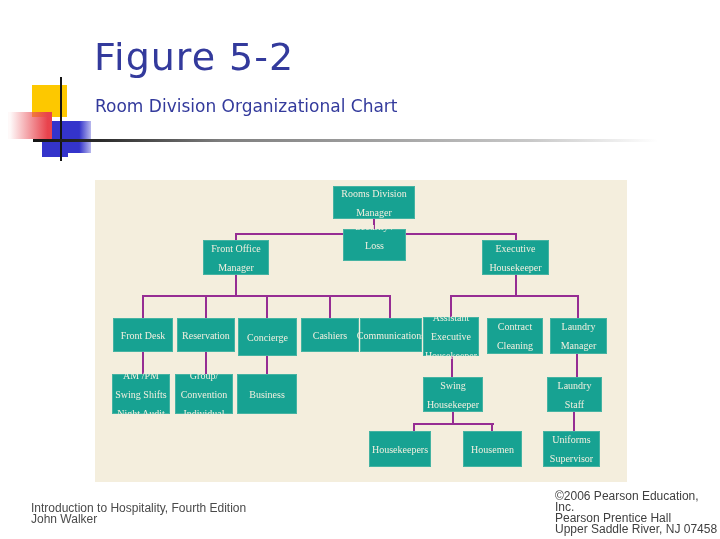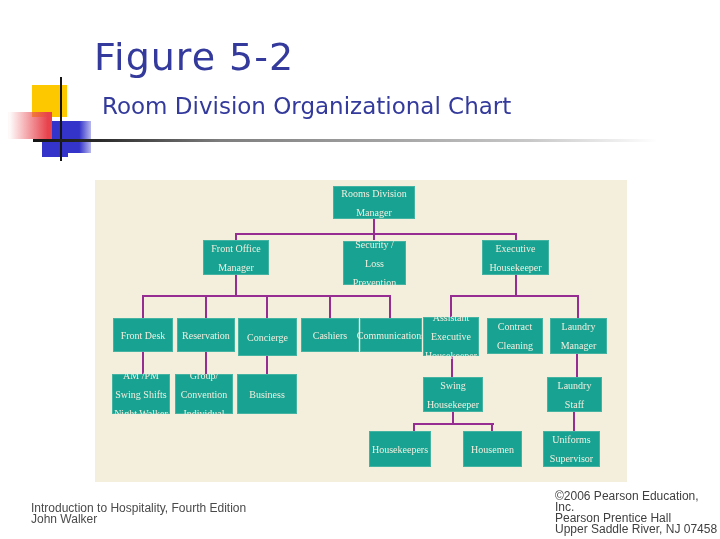--- a/index.html
+++ b/index.html
@@ -14,21 +14,21 @@
              background:linear-gradient(to right, var(--deco-blue) 70%, rgba(52,52,203,0.35));}
   .deco-blue-notch{left:42px;top:141px;width:26px;height:16px;background:var(--deco-blue);}
   .deco-vline{left:60px;top:77px;width:2px;height:84px;background:#151515;}
   .divider{position:absolute;left:33px;top:139px;width:672px;height:3px;
            background:linear-gradient(to right,#141414 0%,#2b2b2b 10%,#7e7e7e 28%,
                        #a2a2a2 52%,#c8c8c8 74%,rgba(255,255,255,0) 93%);}
   
   .title{position:absolute;left:94px;top:34px;font-family:"DejaVu Sans",sans-serif;
          font-size:38px;line-height:46px;color:var(--title-color);letter-spacing:1px;}
   .subtitle{position:absolute;left:95px;top:92px;font-family:"DejaVu Sans",sans-serif;
-            font-size:23px;line-height:28px;color:var(--title-color);margin-left:7px;}
+            font-size:17px;line-height:28px;color:var(--title-color);}
   
   .panel{position:absolute;left:95px;top:180px;width:532px;height:302px;background:var(--panel-bg);}
   .node{position:absolute;box-sizing:border-box;display:flex;flex-direction:column;
         align-items:center;justify-content:center;text-align:center;
         background:var(--node-fill);border:1px solid var(--node-border);
         color:var(--node-text);font-family:"Liberation Serif",serif;
         font-size:10px;line-height:9px;gap:10px;}
   .node span{display:block;white-space:nowrap;}
   .conn{position:absolute;background:var(--conn-color);}
   
@@ -79,21 +79,21 @@
       <div class="conn" style="left: 396px; top: 243px; width: 2px; height: 9px;"></div>
       <div class="conn" style="left: 478px; top: 232px; width: 2px; height: 20px;"></div>
       <div class="node" style="left: 238px; top: 6px; width: 82px; height: 33px;">
         <span>Rooms Division</span>
         <span>Manager</span>
       </div>
       <div class="node" style="left: 108px; top: 60px; width: 66px; height: 35px;">
         <span>Front Office</span>
         <span>Manager</span>
       </div>
-      <div class="node" style="left: 248px; top: 61px; width: 63px; height: 44px; font-family: Liberation Serif, serif;">
+      <div class="node" style="left: 248px; top: 49px; width: 63px; height: 32px; font-family: Liberation Serif, serif;">
         <span>Security /</span>
         <span>Loss</span>
         <span>Prevention</span>
       </div>
       <div class="node" style="left: 387px; top: 60px; width: 67px; height: 35px;">
         <span>Executive</span>
         <span>Housekeeper</span>
       </div>
       <div class="node" style="left: 18px; top: 138px; width: 60px; height: 34px;">
         <span>Front Desk</span>
@@ -119,21 +119,21 @@
         <span>Contract</span>
         <span>Cleaning</span>
       </div>
       <div class="node" style="left: 455px; top: 138px; width: 57px; height: 36px;">
         <span>Laundry</span>
         <span>Manager</span>
       </div>
       <div class="node" style="left: 17px; top: 194px; width: 58px; height: 40px;">
         <span>AM /PM</span>
         <span>Swing Shifts</span>
-        <span>Night Walker</span>
+        <span>Night Audit</span>
       </div>
       <div class="node" style="left: 80px; top: 194px; width: 58px; height: 40px;">
         <span>Group/</span>
         <span>Convention</span>
         <span>Individual</span>
       </div>
       <div class="node" style="left: 142px; top: 194px; width: 60px; height: 40px;">
         <span>Business</span>
       </div>
       <div class="node" style="left: 328px; top: 197px; width: 60px; height: 35px;">

